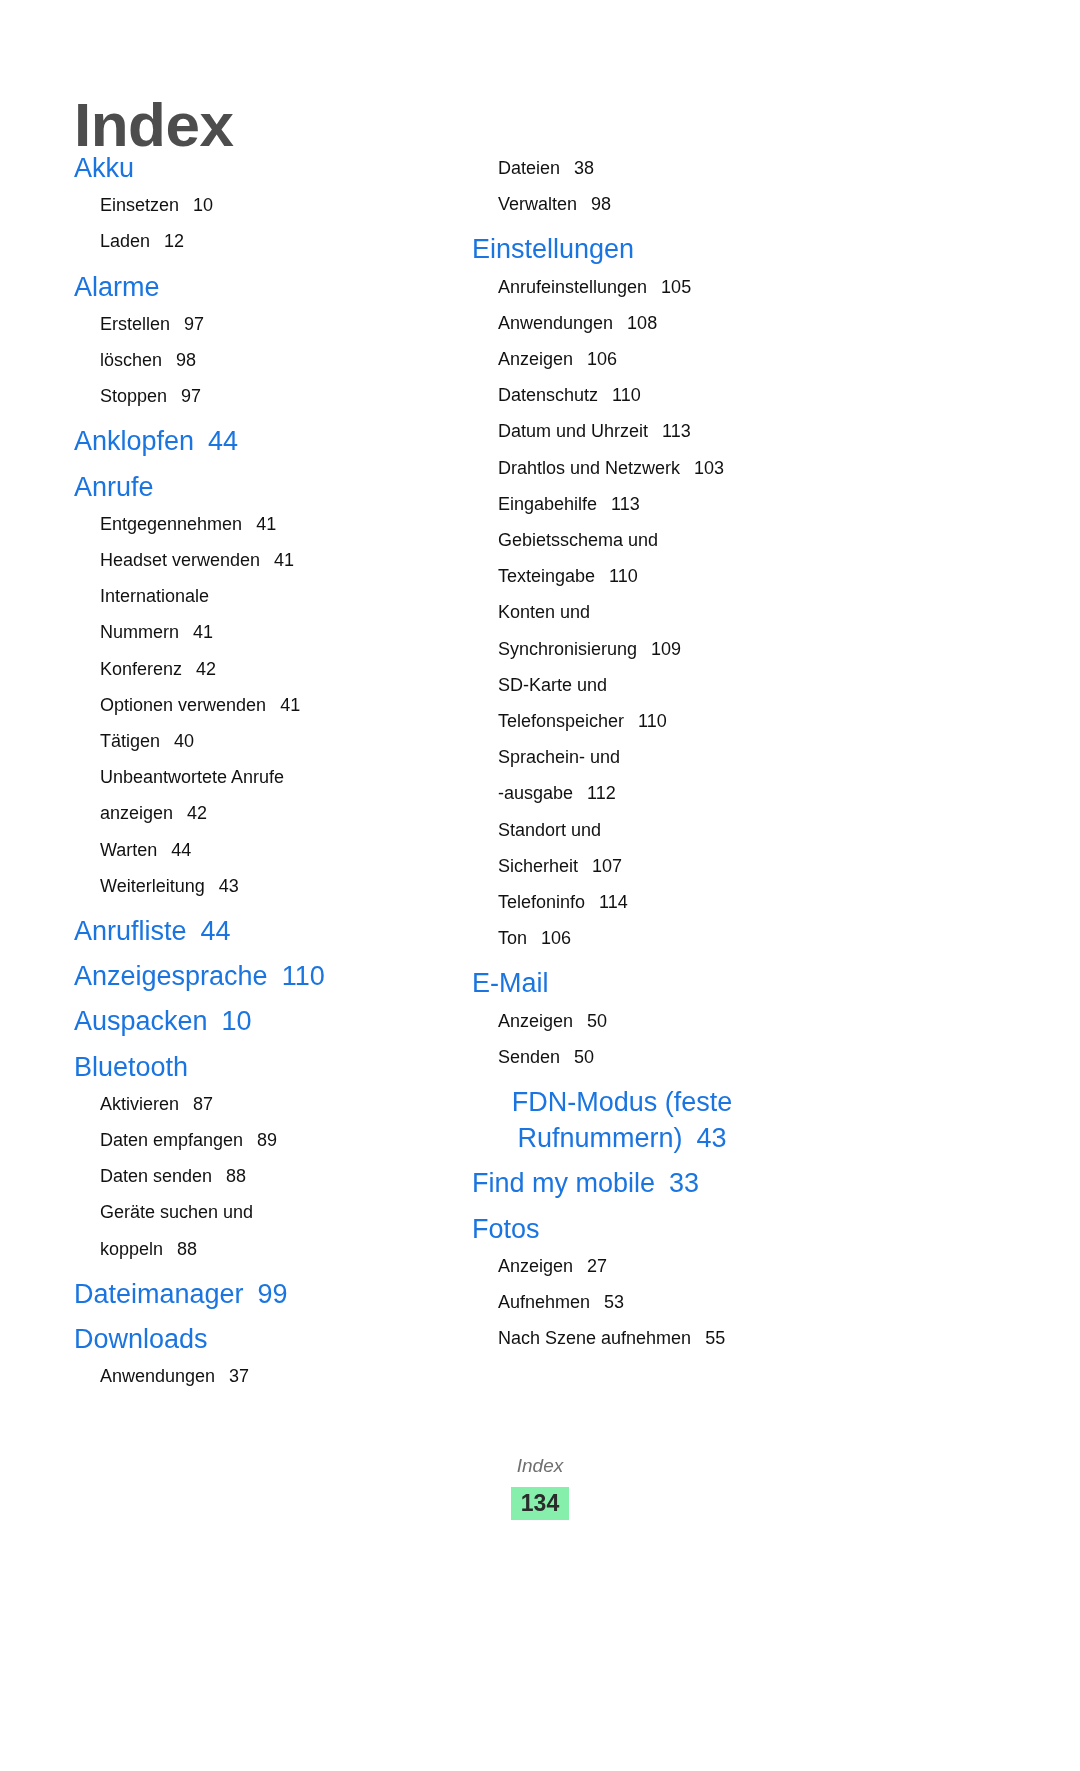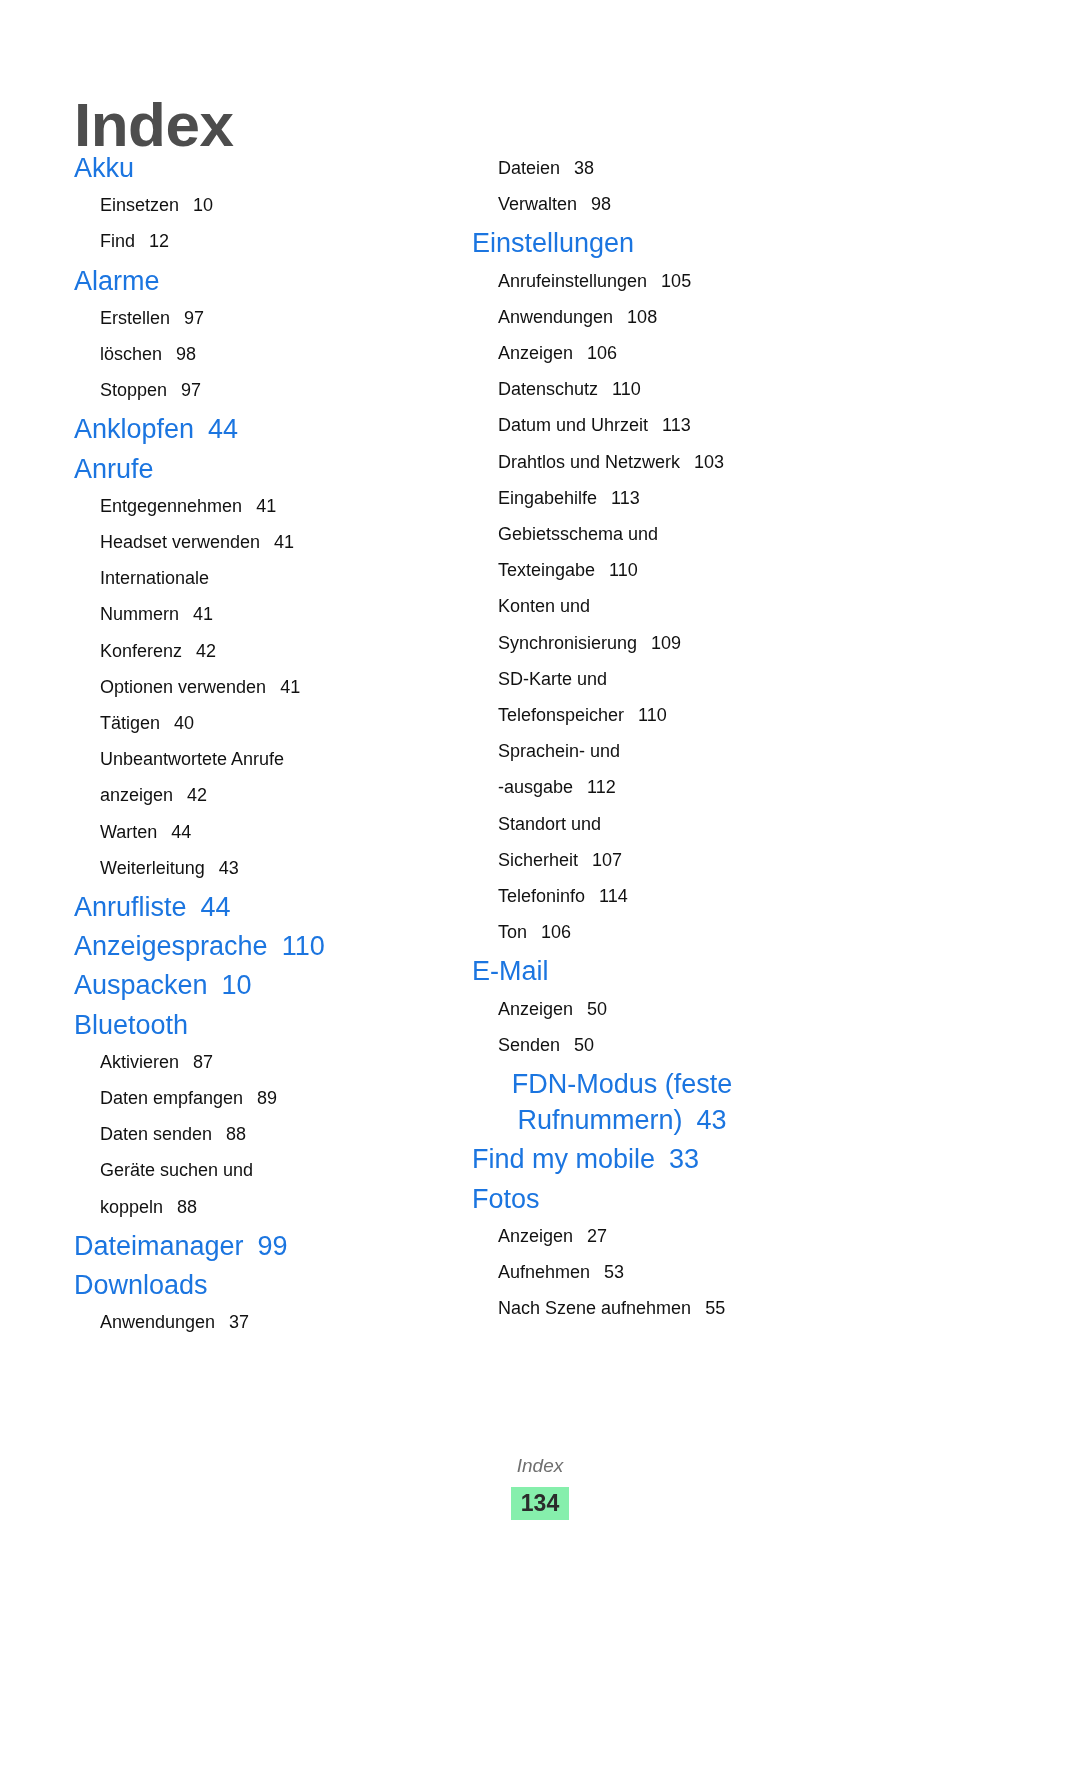--- a/index.html
+++ b/index.html
@@ -46,21 +46,21 @@
     padding-left: 24px;
   }
 
   .entry {
     line-height: 36.2px;
     white-space: nowrap;
   }
   .entry.head {
     color: #1b75e0;
     font-size: 27px;
-    margin-top: 3px;
+    margin-top: 9px;
     margin-bottom: 1px;
   }
   .entry.head.first {
     margin-top: 0;
   }
   .entry.head.wrap2 {
     white-space: normal;
     width: 300px;
     text-align: center;
   }
@@ -107,21 +107,21 @@
 <body>
 
 <div class="page">
 
   <h1 class="page-title">Index</h1>
 
   <div class="columns">
     <div class="col col-left" id="col-left">
         <div class="entry head first"><span>Akku</span></div>
         <div class="entry sub"><span>Einsetzen</span><span class="num">10</span></div>
-        <div class="entry sub"><span>Find</span><span class="num">12</span></div>
+        <div class="entry sub"><span>Laden</span><span class="num">12</span></div>
         <div class="entry head"><span>Alarme</span></div>
         <div class="entry sub"><span>Erstellen</span><span class="num">97</span></div>
         <div class="entry sub"><span>löschen</span><span class="num">98</span></div>
         <div class="entry sub"><span>Stoppen</span><span class="num">97</span></div>
         <div class="entry head"><span>Anklopfen</span><span class="num">44</span></div>
         <div class="entry head"><span>Anrufe</span></div>
         <div class="entry sub"><span>Entgegennehmen</span><span class="num">41</span></div>
         <div class="entry sub"><span>Headset verwenden</span><span class="num">41</span></div>
         <div class="entry sub"><span>Internationale</span></div>
         <div class="entry sub"><span>Nummern</span><span class="num">41</span></div>

